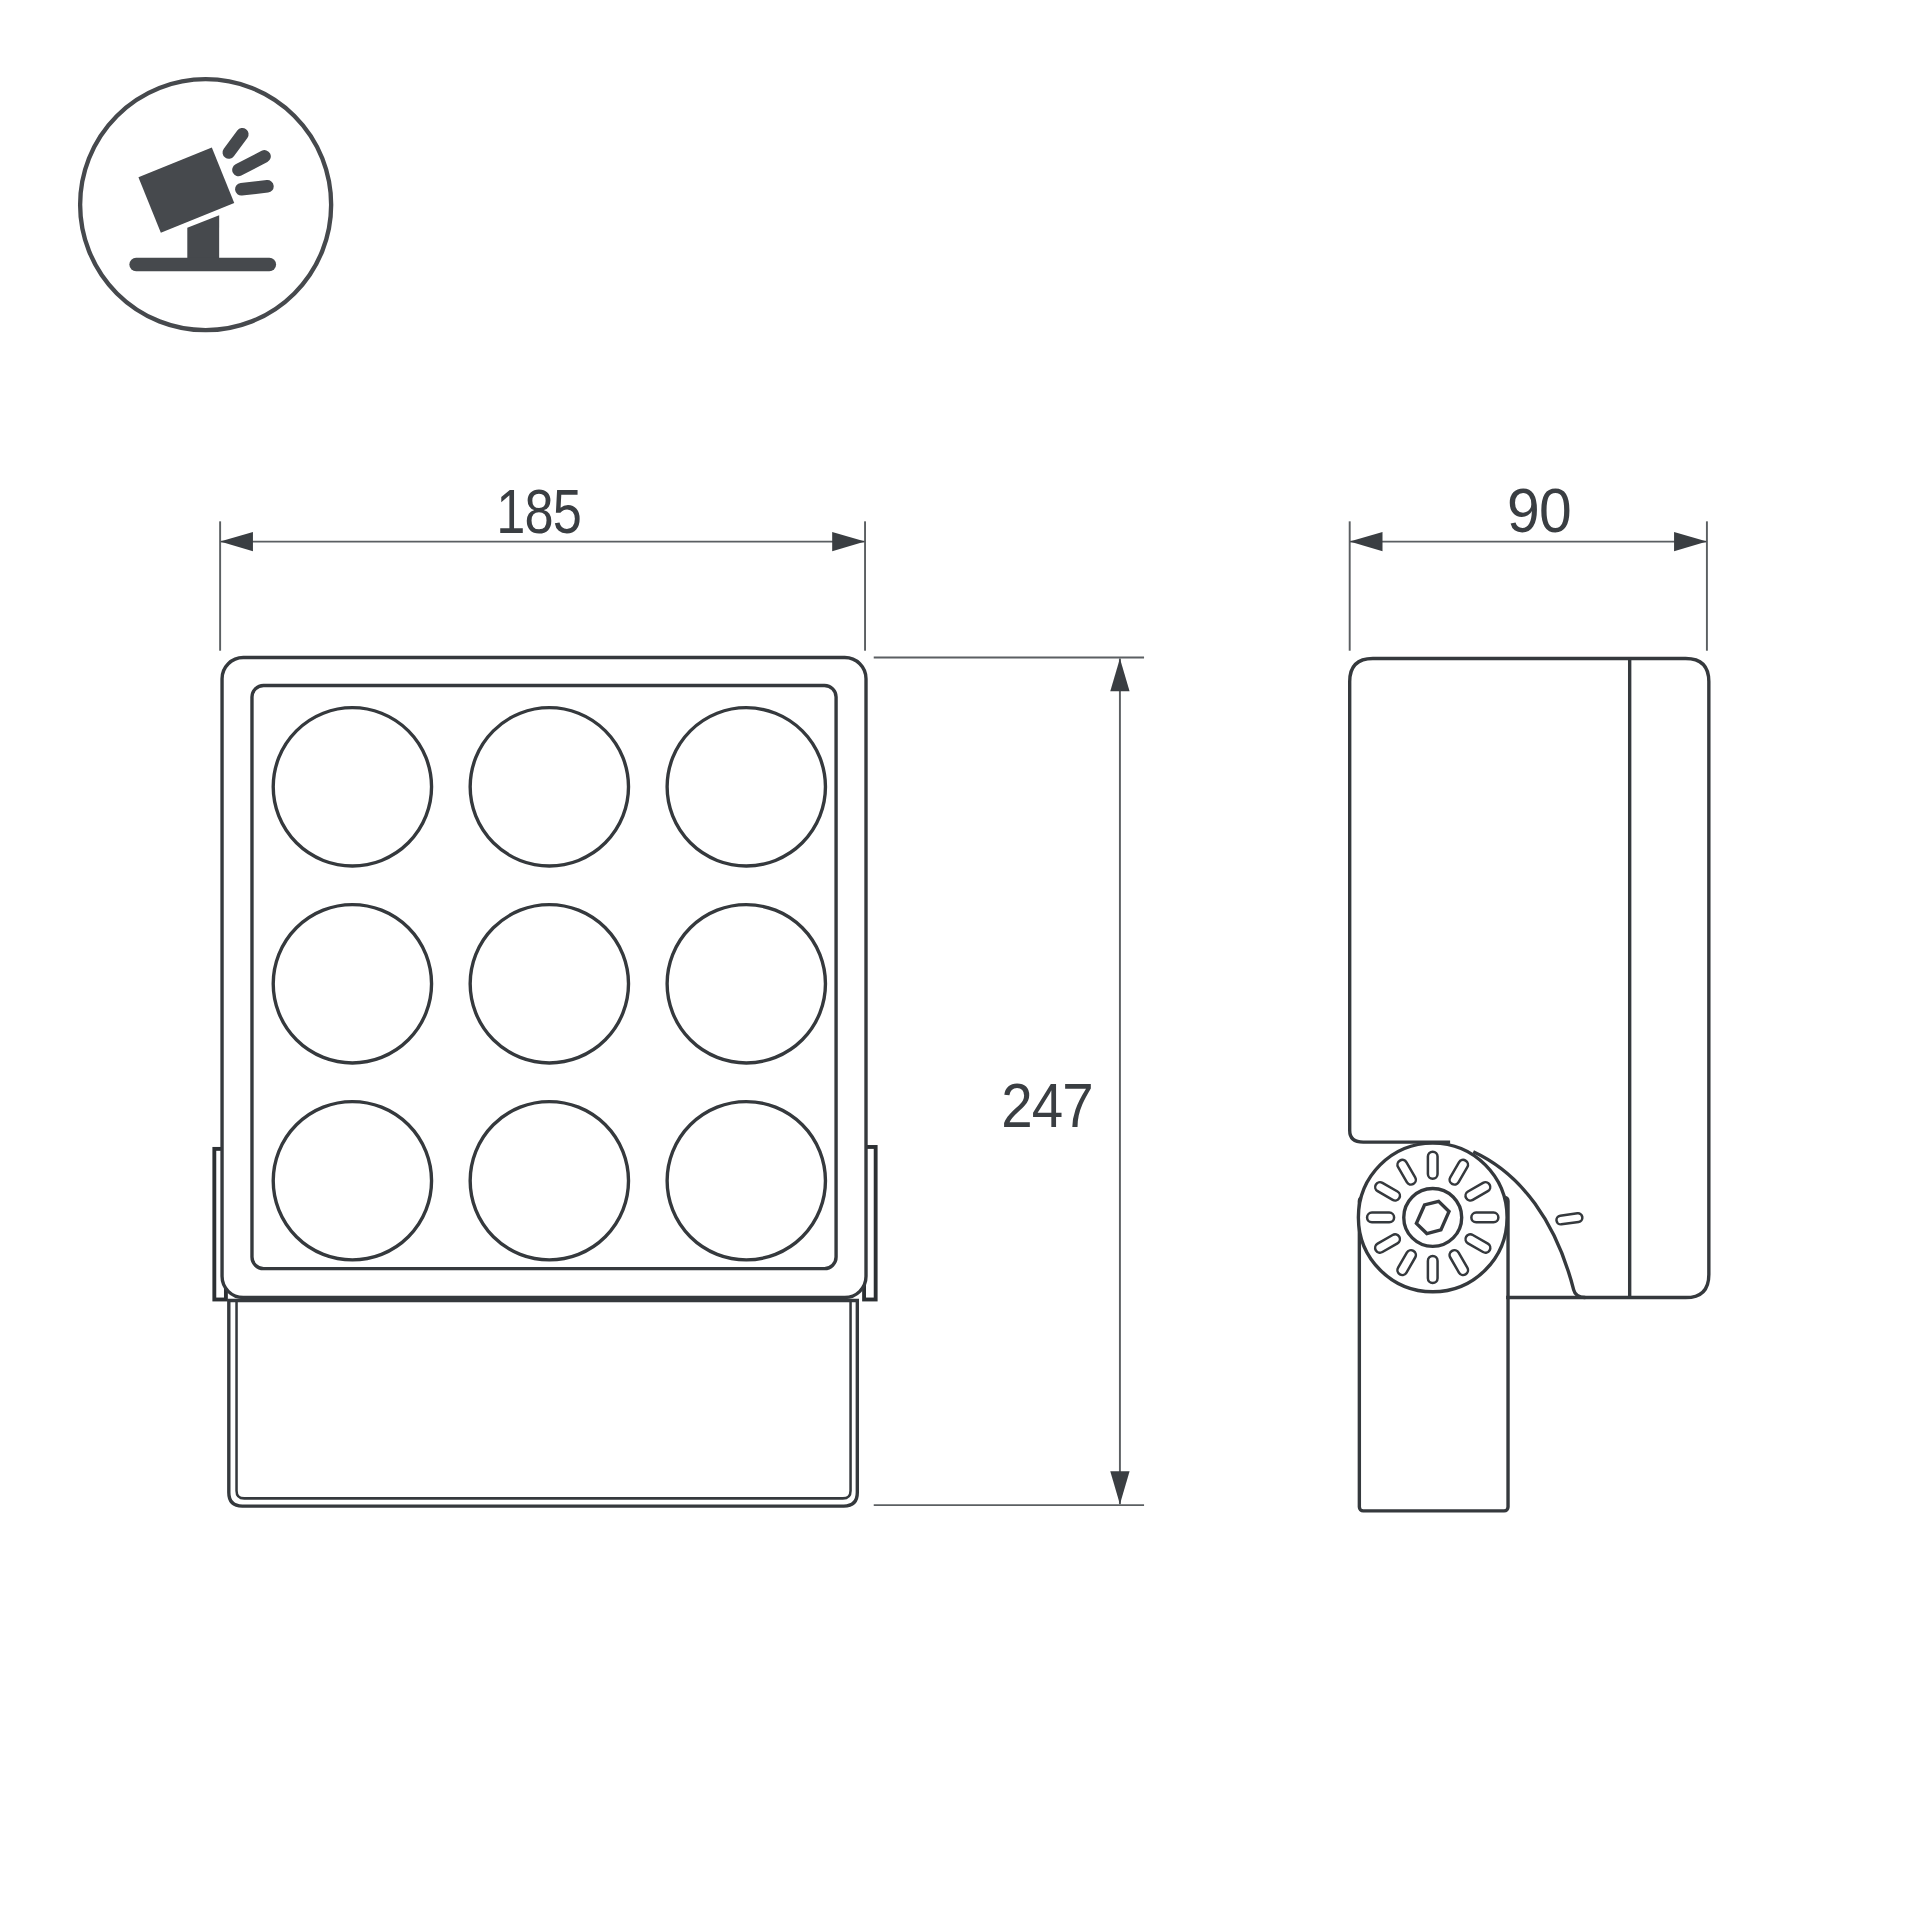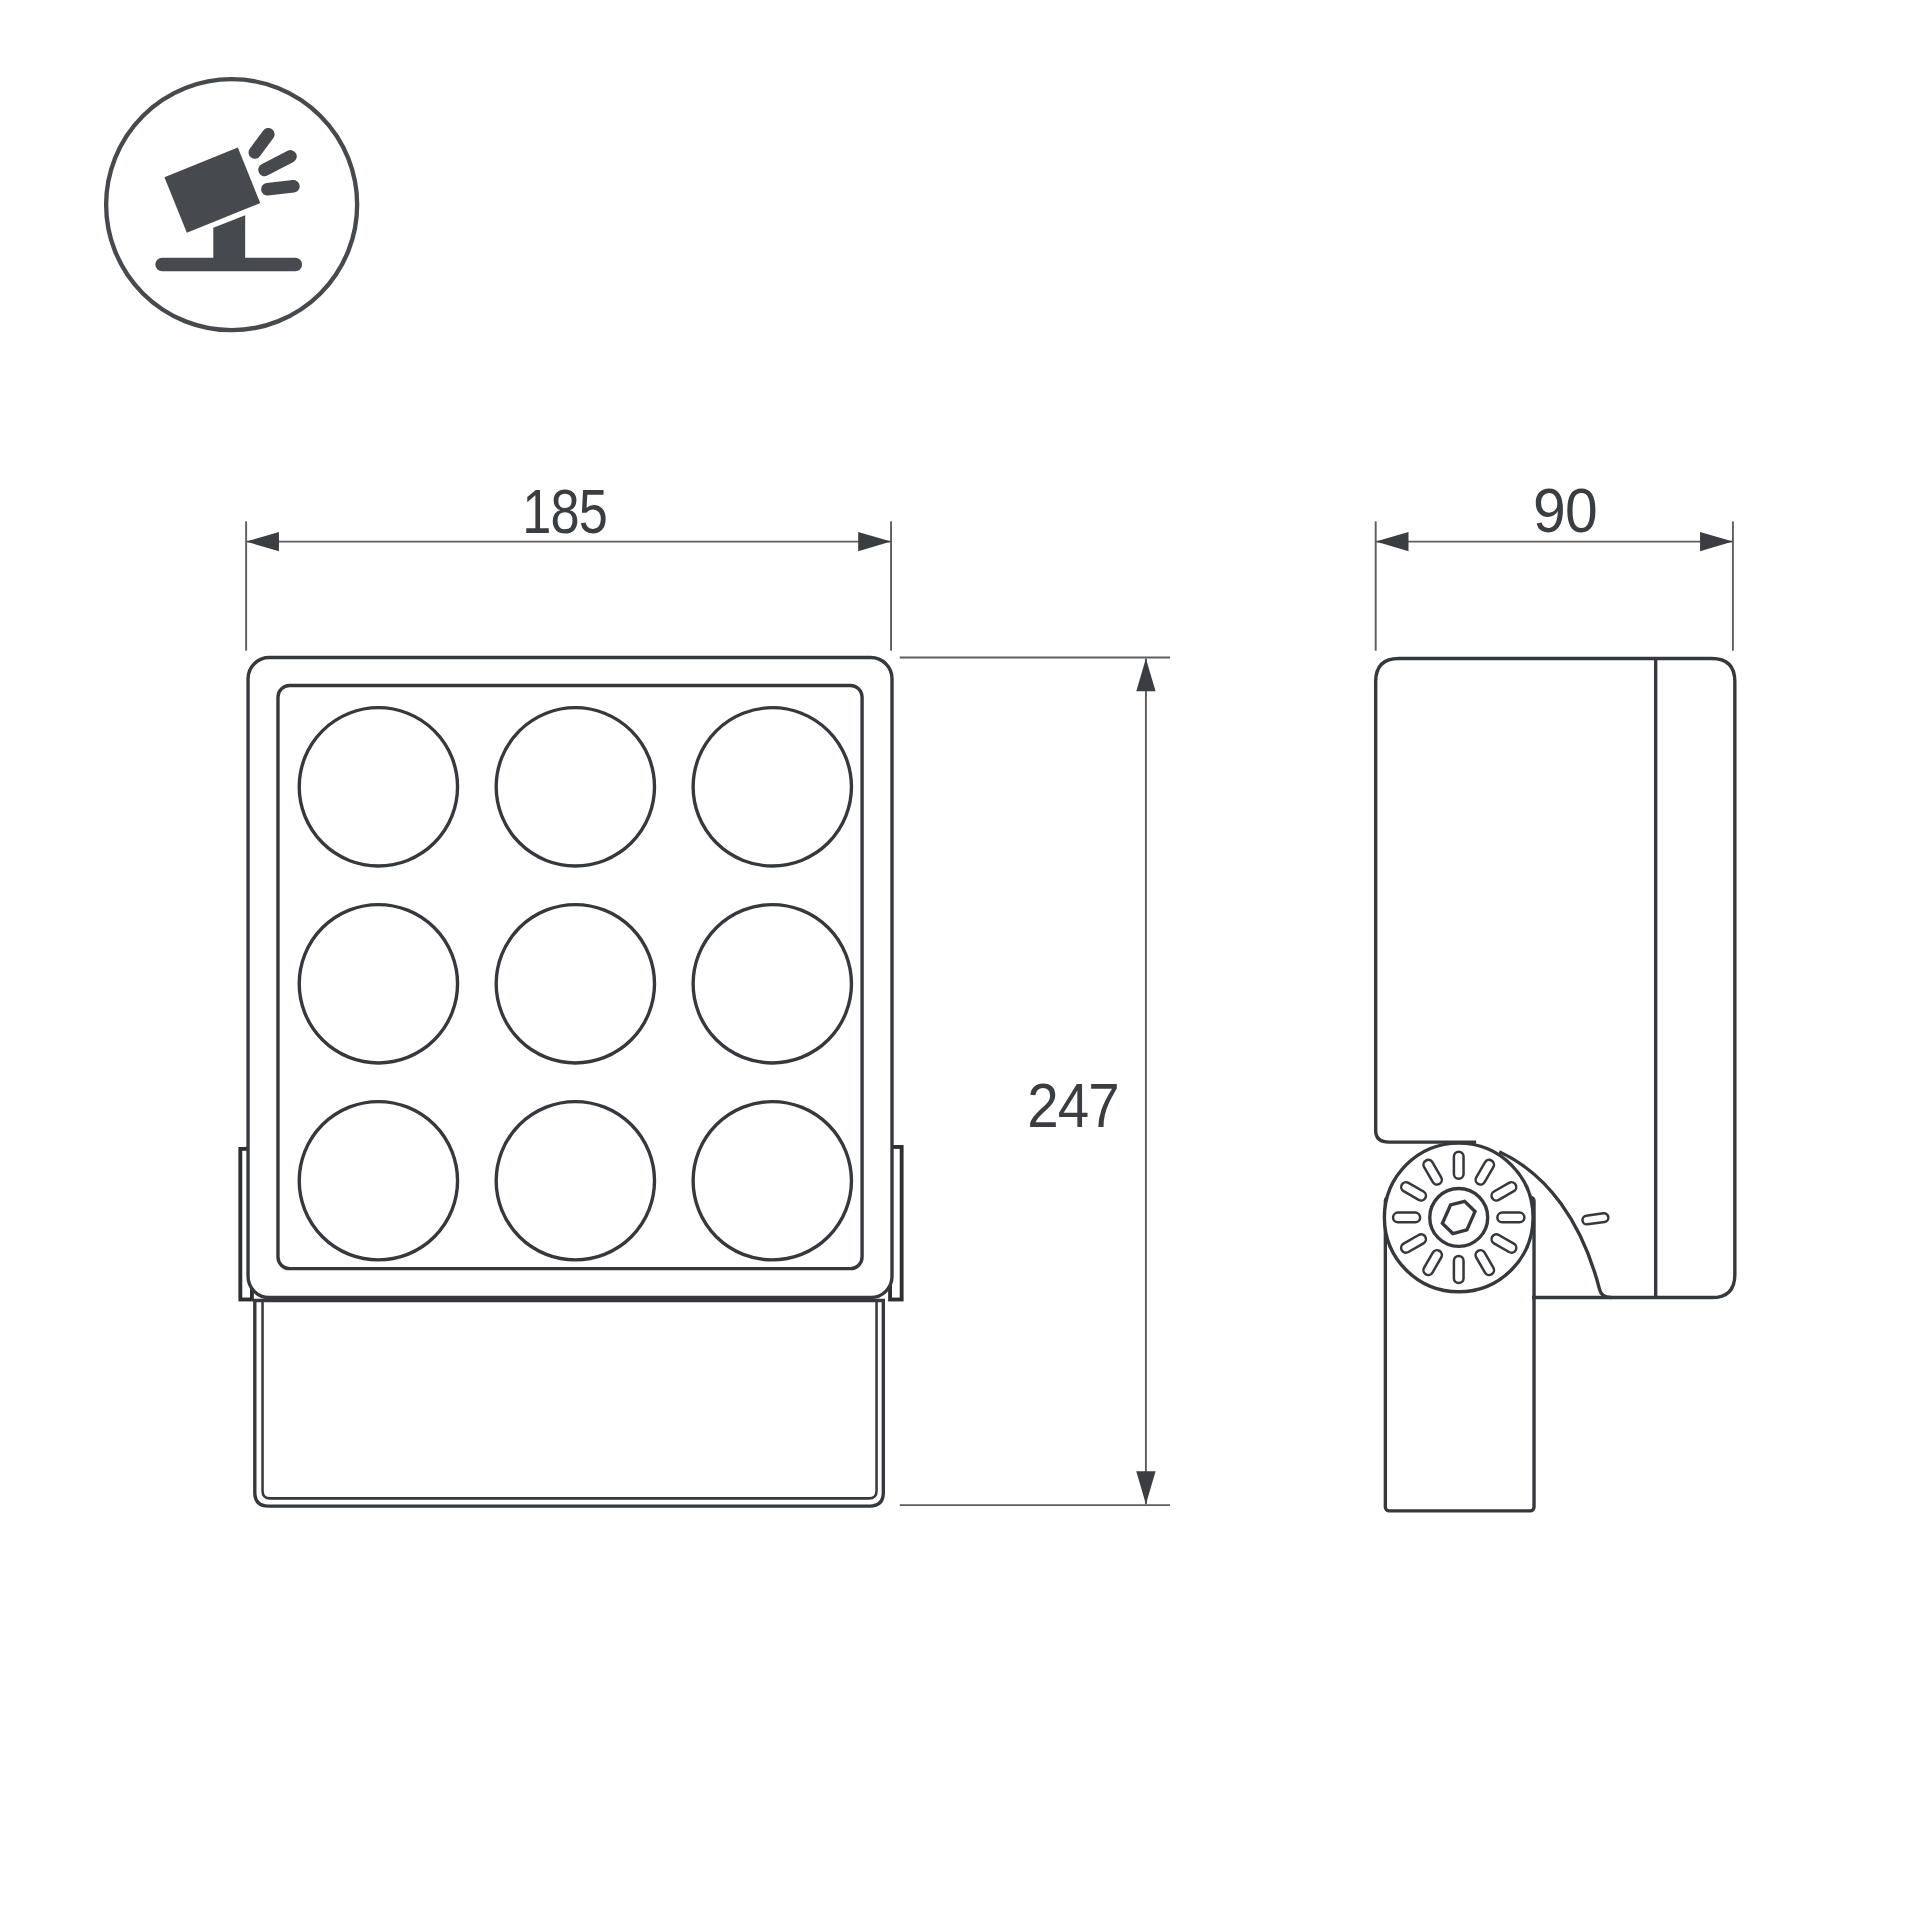--- a/index.html
+++ b/index.html
@@ -3,21 +3,21 @@
 <meta charset="utf-8">
 <style>
   :root{
     --bg:#ffffff;
     --outline:#35393d;
     --dim:#5b5f62;
     --txt:#3a3e42;
     --icon:#46494d;
   }
   html,body{margin:0;padding:0;background:var(--bg);}
-  .stage{width:1752px;height:1928px;background:var(--bg);position:relative;overflow:hidden;padding-left:26px;}
+  .stage{width:1752px;height:1928px;background:var(--bg);position:relative;overflow:hidden;}
   svg{display:block;}
   .ln{fill:#ffffff;stroke:var(--outline);stroke-width:3.5;}
   .ln.nf{fill:none;}
   .ln.thin{stroke-width:2.6;}
   .dimline{stroke:var(--dim);stroke-width:2;fill:none;}
   .arrow{fill:var(--txt);stroke:none;}
   .dimtext{
     font-family:"Liberation Sans","DejaVu Sans",sans-serif;
     font-size:66px;
     fill:var(--txt);

